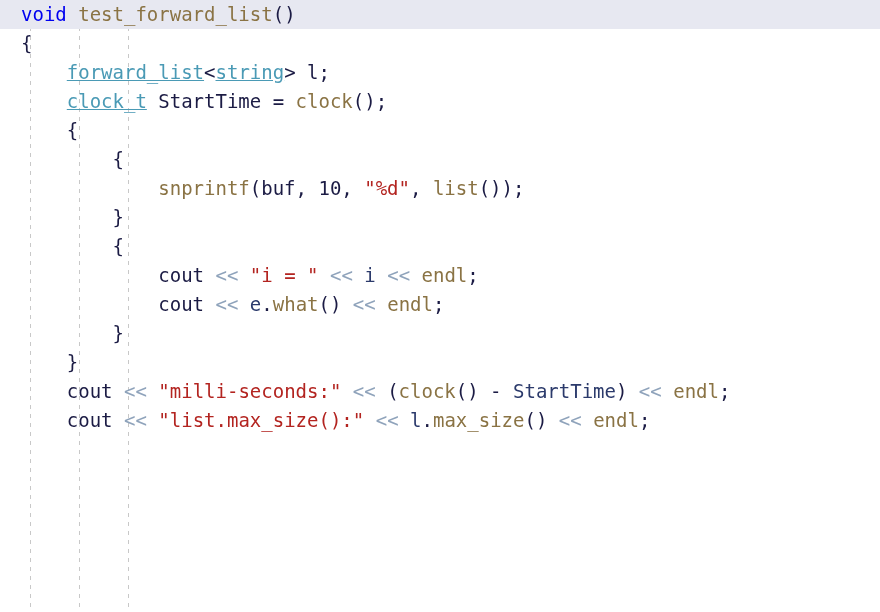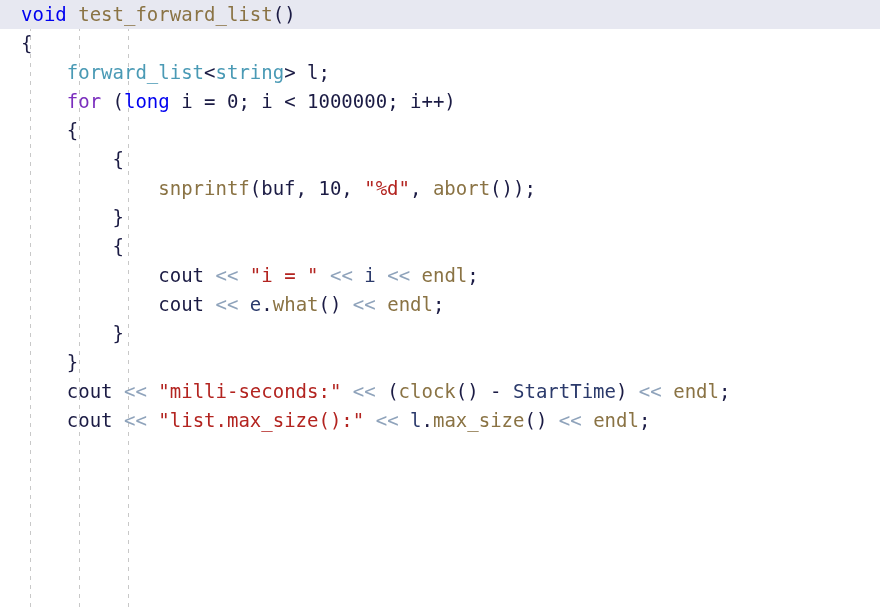--- a/index.html
+++ b/index.html
@@ -68,21 +68,21 @@
     width: 21px;
   }
   .line-hl {
     background: #e7e8f1;
   }
 
   
   .t-plain    { color: #1b1b44; }
   .t-keyword  { color: #0000f0; }  
   .t-control  { color: #7b2fbe; }  
-  .t-type     { color: #4a9ab5; }  
+  .t-type     { color: #4a9ab5; text-decoration: underline; }  
   .t-func     { color: #8a7344; }  
   .t-string   { color: #b32420; }  
   .t-op       { color: #8fa3bb; }  
   .t-brace    { color: #1b1b44; }
   .t-num      { color: #1b1b44; }
   .t-ident    { color: #2b3a6b; }
 </style>
 </head>
 <body>
 
@@ -93,24 +93,24 @@
   <div id="guides">
       <div class="guide" style="left: 30px;"></div>
       <div class="guide" style="left: 79px;"></div>
       <div class="guide" style="left: 128px;"></div>
     </div>
 
   <div class="code" id="code-surface">
       <div class="line line-hl"><span class="gutterpad"></span><span class="t-keyword">void</span><span class="t-plain"> </span><span class="t-func">test_forward_list</span><span class="t-plain">()</span></div>
       <div class="line"><span class="gutterpad"></span><span class="t-brace">{</span></div>
       <div class="line"><span class="gutterpad"></span><span class="t-plain">    </span><span class="t-type">forward_list</span><span class="t-plain">&lt;</span><span class="t-type">string</span><span class="t-plain">&gt; l;</span></div>
-      <div class="line"><span class="gutterpad"></span><span class="t-plain">    </span><span class="t-control">for</span><span class="t-plain"> (</span><span class="t-keyword">long</span><span class="t-plain"> i = </span><span class="t-num">0</span><span class="t-plain">; i &lt; </span><span class="t-num">1000000</span><span class="t-plain">; i++)</span></div>
+      <div class="line"><span class="gutterpad"></span><span class="t-plain">    </span><span class="t-type">clock_t</span><span class="t-plain"> StartTime = </span><span class="t-func">clock</span><span class="t-plain">();</span></div>
       <div class="line"><span class="gutterpad"></span><span class="t-plain">    </span><span class="t-brace">{</span></div>
       <div class="line"><span class="gutterpad"></span><span class="t-plain">        </span><span class="t-brace">{</span></div>
-      <div class="line"><span class="gutterpad"></span><span class="t-plain">            </span><span class="t-func">snprintf</span><span class="t-plain">(buf, </span><span class="t-num">10</span><span class="t-plain">, </span><span class="t-string">"%d"</span><span class="t-plain">, </span><span class="t-func">abort</span><span class="t-plain">());</span></div>
+      <div class="line"><span class="gutterpad"></span><span class="t-plain">            </span><span class="t-func">snprintf</span><span class="t-plain">(buf, </span><span class="t-num">10</span><span class="t-plain">, </span><span class="t-string">"%d"</span><span class="t-plain">, </span><span class="t-func">list</span><span class="t-plain">());</span></div>
       <div class="line"><span class="gutterpad"></span><span class="t-plain">        </span><span class="t-brace">}</span></div>
       <div class="line"><span class="gutterpad"></span><span class="t-plain">        </span><span class="t-brace">{</span></div>
       <div class="line"><span class="gutterpad"></span><span class="t-plain">            </span><span class="t-plain">cout</span><span class="t-plain"> </span><span class="t-op">&lt;&lt;</span><span class="t-plain"> </span><span class="t-string">"i = "</span><span class="t-plain"> </span><span class="t-op">&lt;&lt;</span><span class="t-plain"> </span><span class="t-ident">i</span><span class="t-plain"> </span><span class="t-op">&lt;&lt;</span><span class="t-plain"> </span><span class="t-func">endl</span><span class="t-plain">;</span></div>
       <div class="line"><span class="gutterpad"></span><span class="t-plain">            </span><span class="t-plain">cout</span><span class="t-plain"> </span><span class="t-op">&lt;&lt;</span><span class="t-plain"> </span><span class="t-ident">e</span><span class="t-plain">.</span><span class="t-func">what</span><span class="t-plain">()</span><span class="t-plain"> </span><span class="t-op">&lt;&lt;</span><span class="t-plain"> </span><span class="t-func">endl</span><span class="t-plain">;</span></div>
       <div class="line"><span class="gutterpad"></span><span class="t-plain">        </span><span class="t-brace">}</span></div>
       <div class="line"><span class="gutterpad"></span><span class="t-plain">    </span><span class="t-brace">}</span></div>
       <div class="line"><span class="gutterpad"></span><span class="t-plain">    </span><span class="t-plain">cout</span><span class="t-plain"> </span><span class="t-op">&lt;&lt;</span><span class="t-plain"> </span><span class="t-string">"milli-seconds:"</span><span class="t-plain"> </span><span class="t-op">&lt;&lt;</span><span class="t-plain"> (</span><span class="t-func">clock</span><span class="t-plain">() - </span><span class="t-ident">StartTime</span><span class="t-plain">) </span><span class="t-op">&lt;&lt;</span><span class="t-plain"> </span><span class="t-func">endl</span><span class="t-plain">;</span></div>
       <div class="line"><span class="gutterpad"></span><span class="t-plain">    </span><span class="t-plain">cout</span><span class="t-plain"> </span><span class="t-op">&lt;&lt;</span><span class="t-plain"> </span><span class="t-string">"list.max_size():"</span><span class="t-plain"> </span><span class="t-op">&lt;&lt;</span><span class="t-plain"> </span><span class="t-ident">l</span><span class="t-plain">.</span><span class="t-func">max_size</span><span class="t-plain">()</span><span class="t-plain"> </span><span class="t-op">&lt;&lt;</span><span class="t-plain"> </span><span class="t-func">endl</span><span class="t-plain">;</span></div>
       <div class="line"><span class="gutterpad"></span></div>
     </div>

